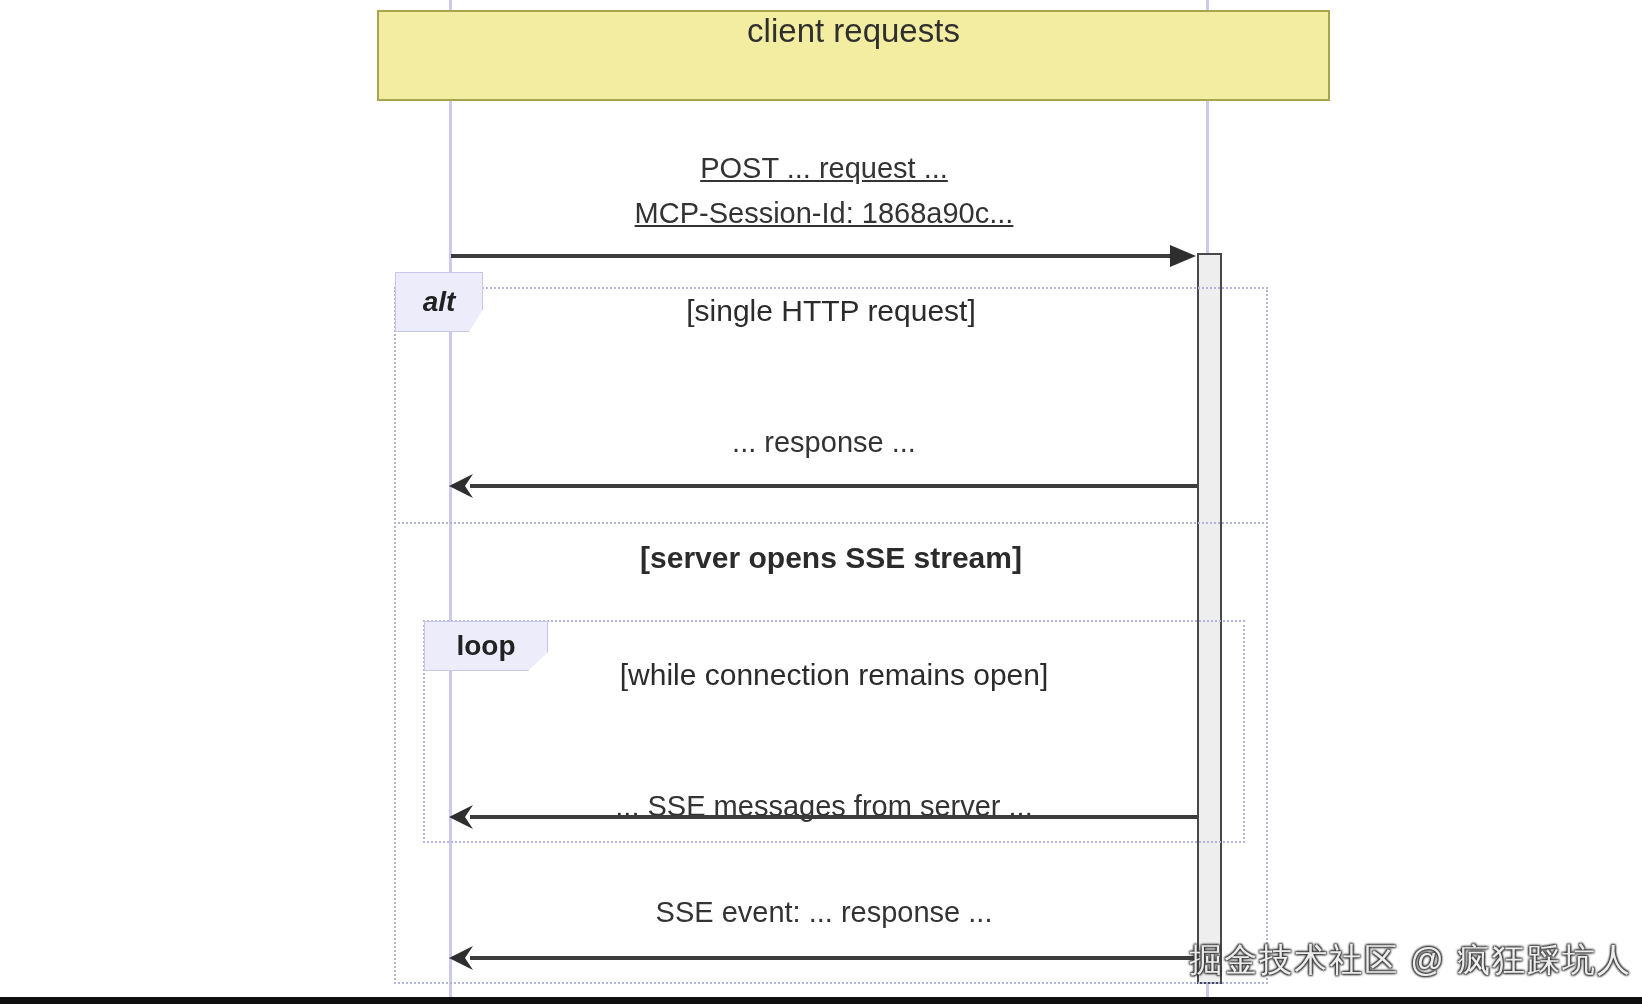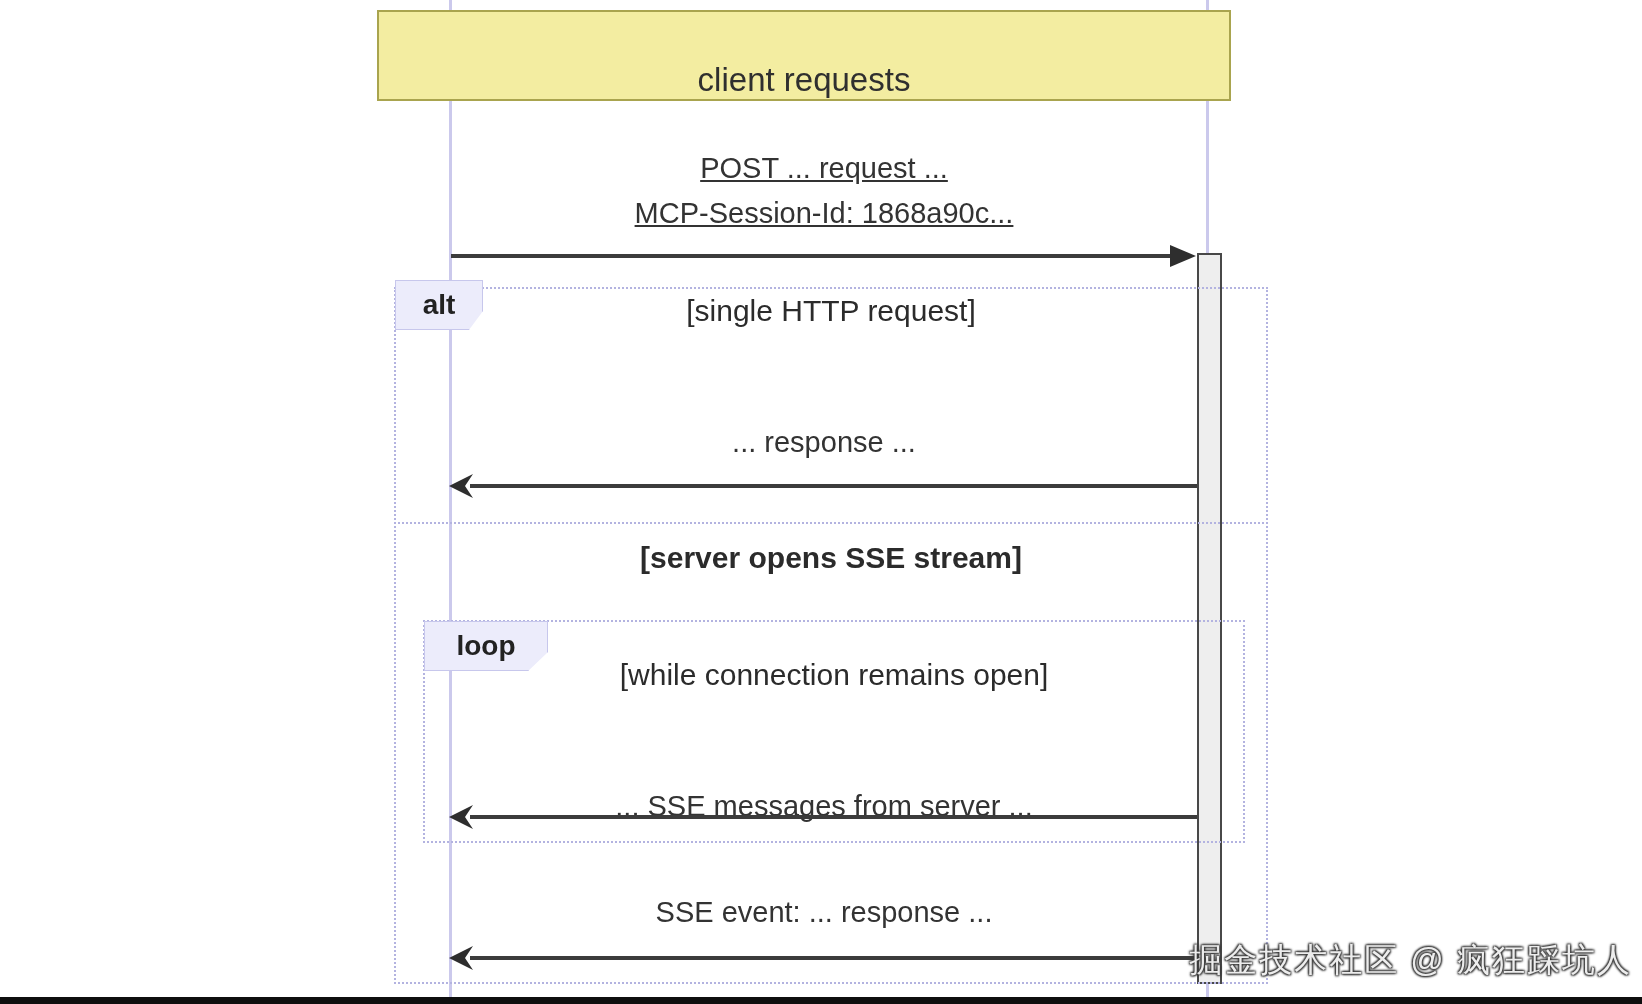--- a/index.html
+++ b/index.html
@@ -9,23 +9,23 @@
     background:#ffffff;
     overflow:hidden;
     font-family:"Liberation Sans","DejaVu Sans",sans-serif;
     color:#2e2e2e;
   }
   .lifeline{
     position:absolute;top:0;width:3px;height:998px;
     background:#cbc9ec;
   }
   .note{
-    position:absolute;left:377px;top:10px;width:854px;height:91px;
+    position:absolute;left:377px;top:10px;width:953px;height:91px;
     background:#f3eda1;border:2px solid #a9a44e;box-sizing:border-box;
-    display:flex;align-items:flex-end;justify-content:center;
+    display:flex;align-items:flex-start;justify-content:center;
     font-size:33px;font-weight:500;color:#2f2f2f;
   }
   .msg{
     position:absolute;left:451px;width:746px;
     text-align:center;font-size:29px;font-weight:500;color:#333333;
     line-height:45px;white-space:nowrap;
   }
   .guard{
     position:absolute;text-align:center;
     font-size:30px;font-weight:500;color:#2b2b2b;
@@ -44,21 +44,21 @@
   }
   .frame-alt{left:394px;top:287px;width:874px;height:697px;}
   .frame-loop{left:423px;top:620px;width:822px;height:223px;}
   .frame-label{
     position:absolute;
     background:#ececfb;border:1px solid #c7c7ec;box-sizing:border-box;
     display:flex;align-items:center;justify-content:center;
     font-size:28px;font-weight:600;color:#222222;
     clip-path:polygon(0 0,100% 0,100% 62%,84% 100%,0 100%);
   }
-  .label-alt{left:395px;top:280px;width:88px;height:50px;}
+  .label-alt{left:395px;top:272px;width:88px;height:60px;font-style:italic;}
   .label-loop{left:424px;top:621px;width:124px;height:50px;}
   .divider{
     position:absolute;left:394px;top:522px;width:874px;height:0;
     border-top:2px dotted #b3b3e0;
   }
   .watermark{
     position:absolute;right:10px;top:938px;width:600px;
     text-align:right;font-size:33px;letter-spacing:2px;
     color:#ededed;font-weight:500;white-space:nowrap;
     text-shadow:1px 1px 2px #3a3a3a,-1px -1px 2px #3a3a3a,1px -1px 2px #3a3a3a,-1px 1px 2px #3a3a3a;

